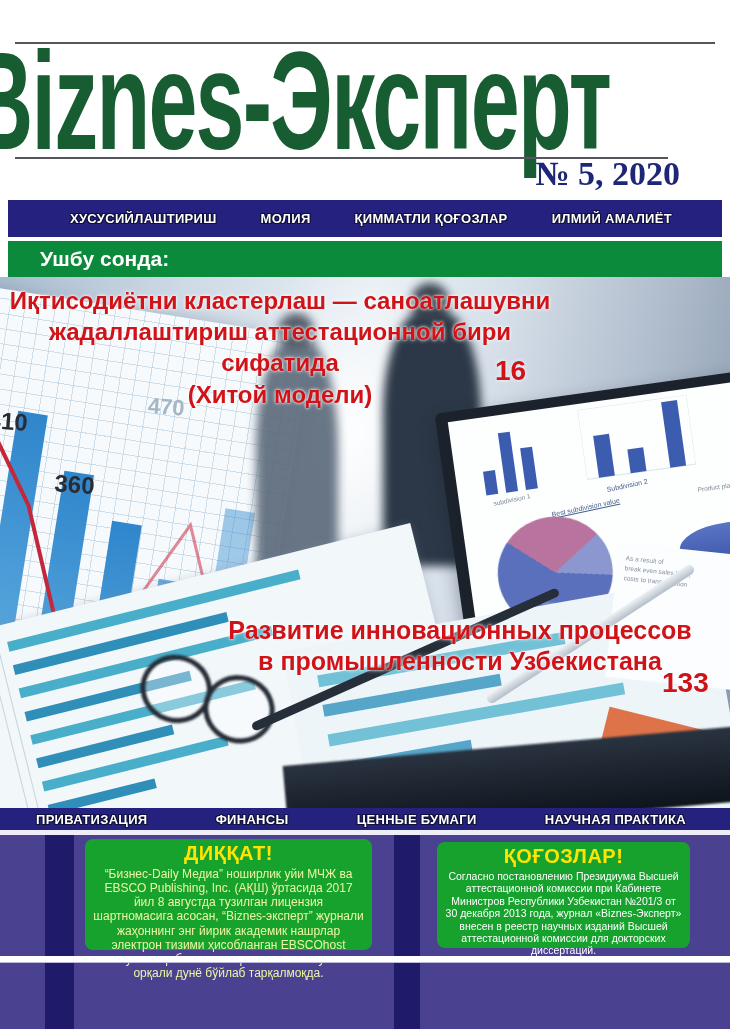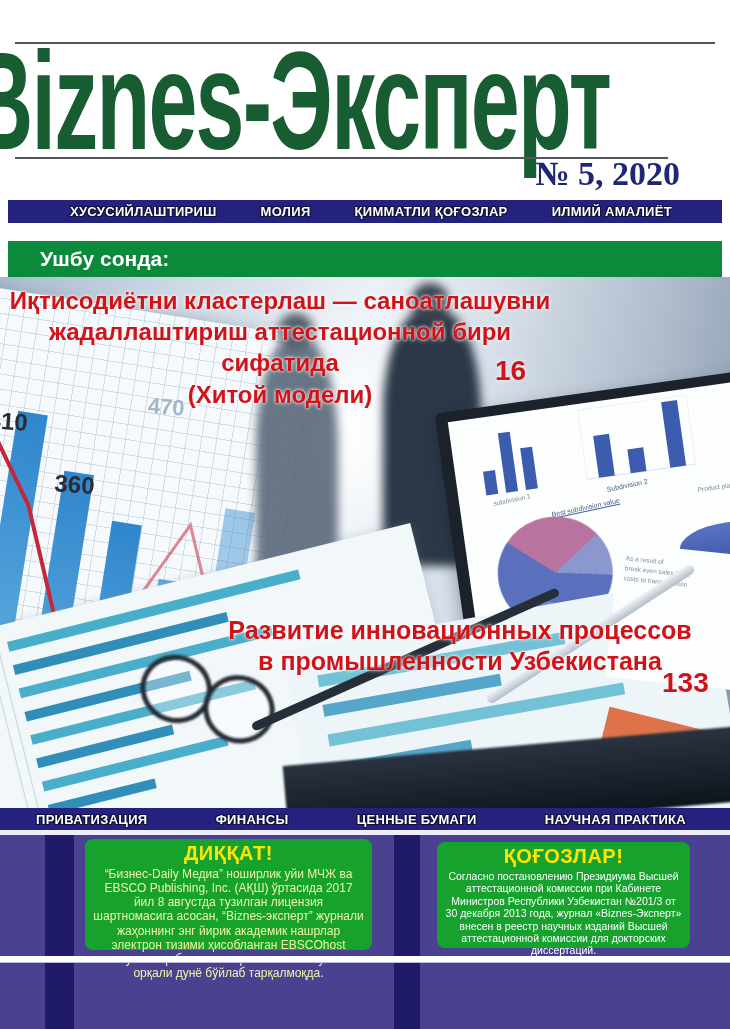--- a/index.html
+++ b/index.html
@@ -11,21 +11,21 @@
   .masthead{position:absolute;left:0;top:36px;width:580px;height:128px;margin:0;
             display:flex;align-items:center;justify-content:center;}
   .masthead span{font-size:100px;font-weight:bold;letter-spacing:-2px;color:#175d31;
                  transform:scale(0.88,1.40);white-space:nowrap;}
   .issue{position:absolute;top:155px;left:430px;width:250px;text-align:right;
          font-family:"Liberation Serif",serif;font-weight:bold;font-size:34px;color:#1e2678;}
   .navbar{position:absolute;background:#24217f;display:flex;align-items:center;
           justify-content:space-between;color:#ffffff;font-weight:bold;font-size:13px;
           letter-spacing:.3px;
           text-shadow:-1px -1px 0 #10103a,1px -1px 0 #10103a,-1px 1px 0 #10103a,1px 1px 0 #10103a;}
-  .top-navbar{left:8px;top:200px;width:714px;height:23px;padding:0 50px 0 62px;box-sizing:border-box;}
+  .top-navbar{left:8px;top:200px;width:714px;height:37px;padding:0 50px 0 62px;box-sizing:border-box;}
   .bottom-navbar{left:0;top:808px;width:730px;height:22px;padding:0 44px 0 36px;box-sizing:border-box;}
   .green-bar{position:absolute;background:#0c8a3c;color:#fff;font-weight:bold;}
   .bar-uz{left:8px;top:241px;width:714px;height:36px;font-size:21px;line-height:36px;padding-left:32px;box-sizing:border-box;}
   .photo{position:absolute;left:0;top:277px;width:730px;height:531px;overflow:hidden;
          background:linear-gradient(100deg,#a9bccf 0%,#cdd9e5 22%,#e9eff5 46%,#d6dfe9 62%,#aebbcb 82%,#8496ab 100%);}
   
   .window-glow{position:absolute;left:225px;top:-20px;width:260px;height:350px;
                background:radial-gradient(closest-side,rgba(255,255,255,.95),rgba(255,255,255,0));
                filter:blur(10px);}
   .whiteboard{position:absolute;left:-80px;top:30px;width:350px;height:580px;transform:rotate(9deg);

